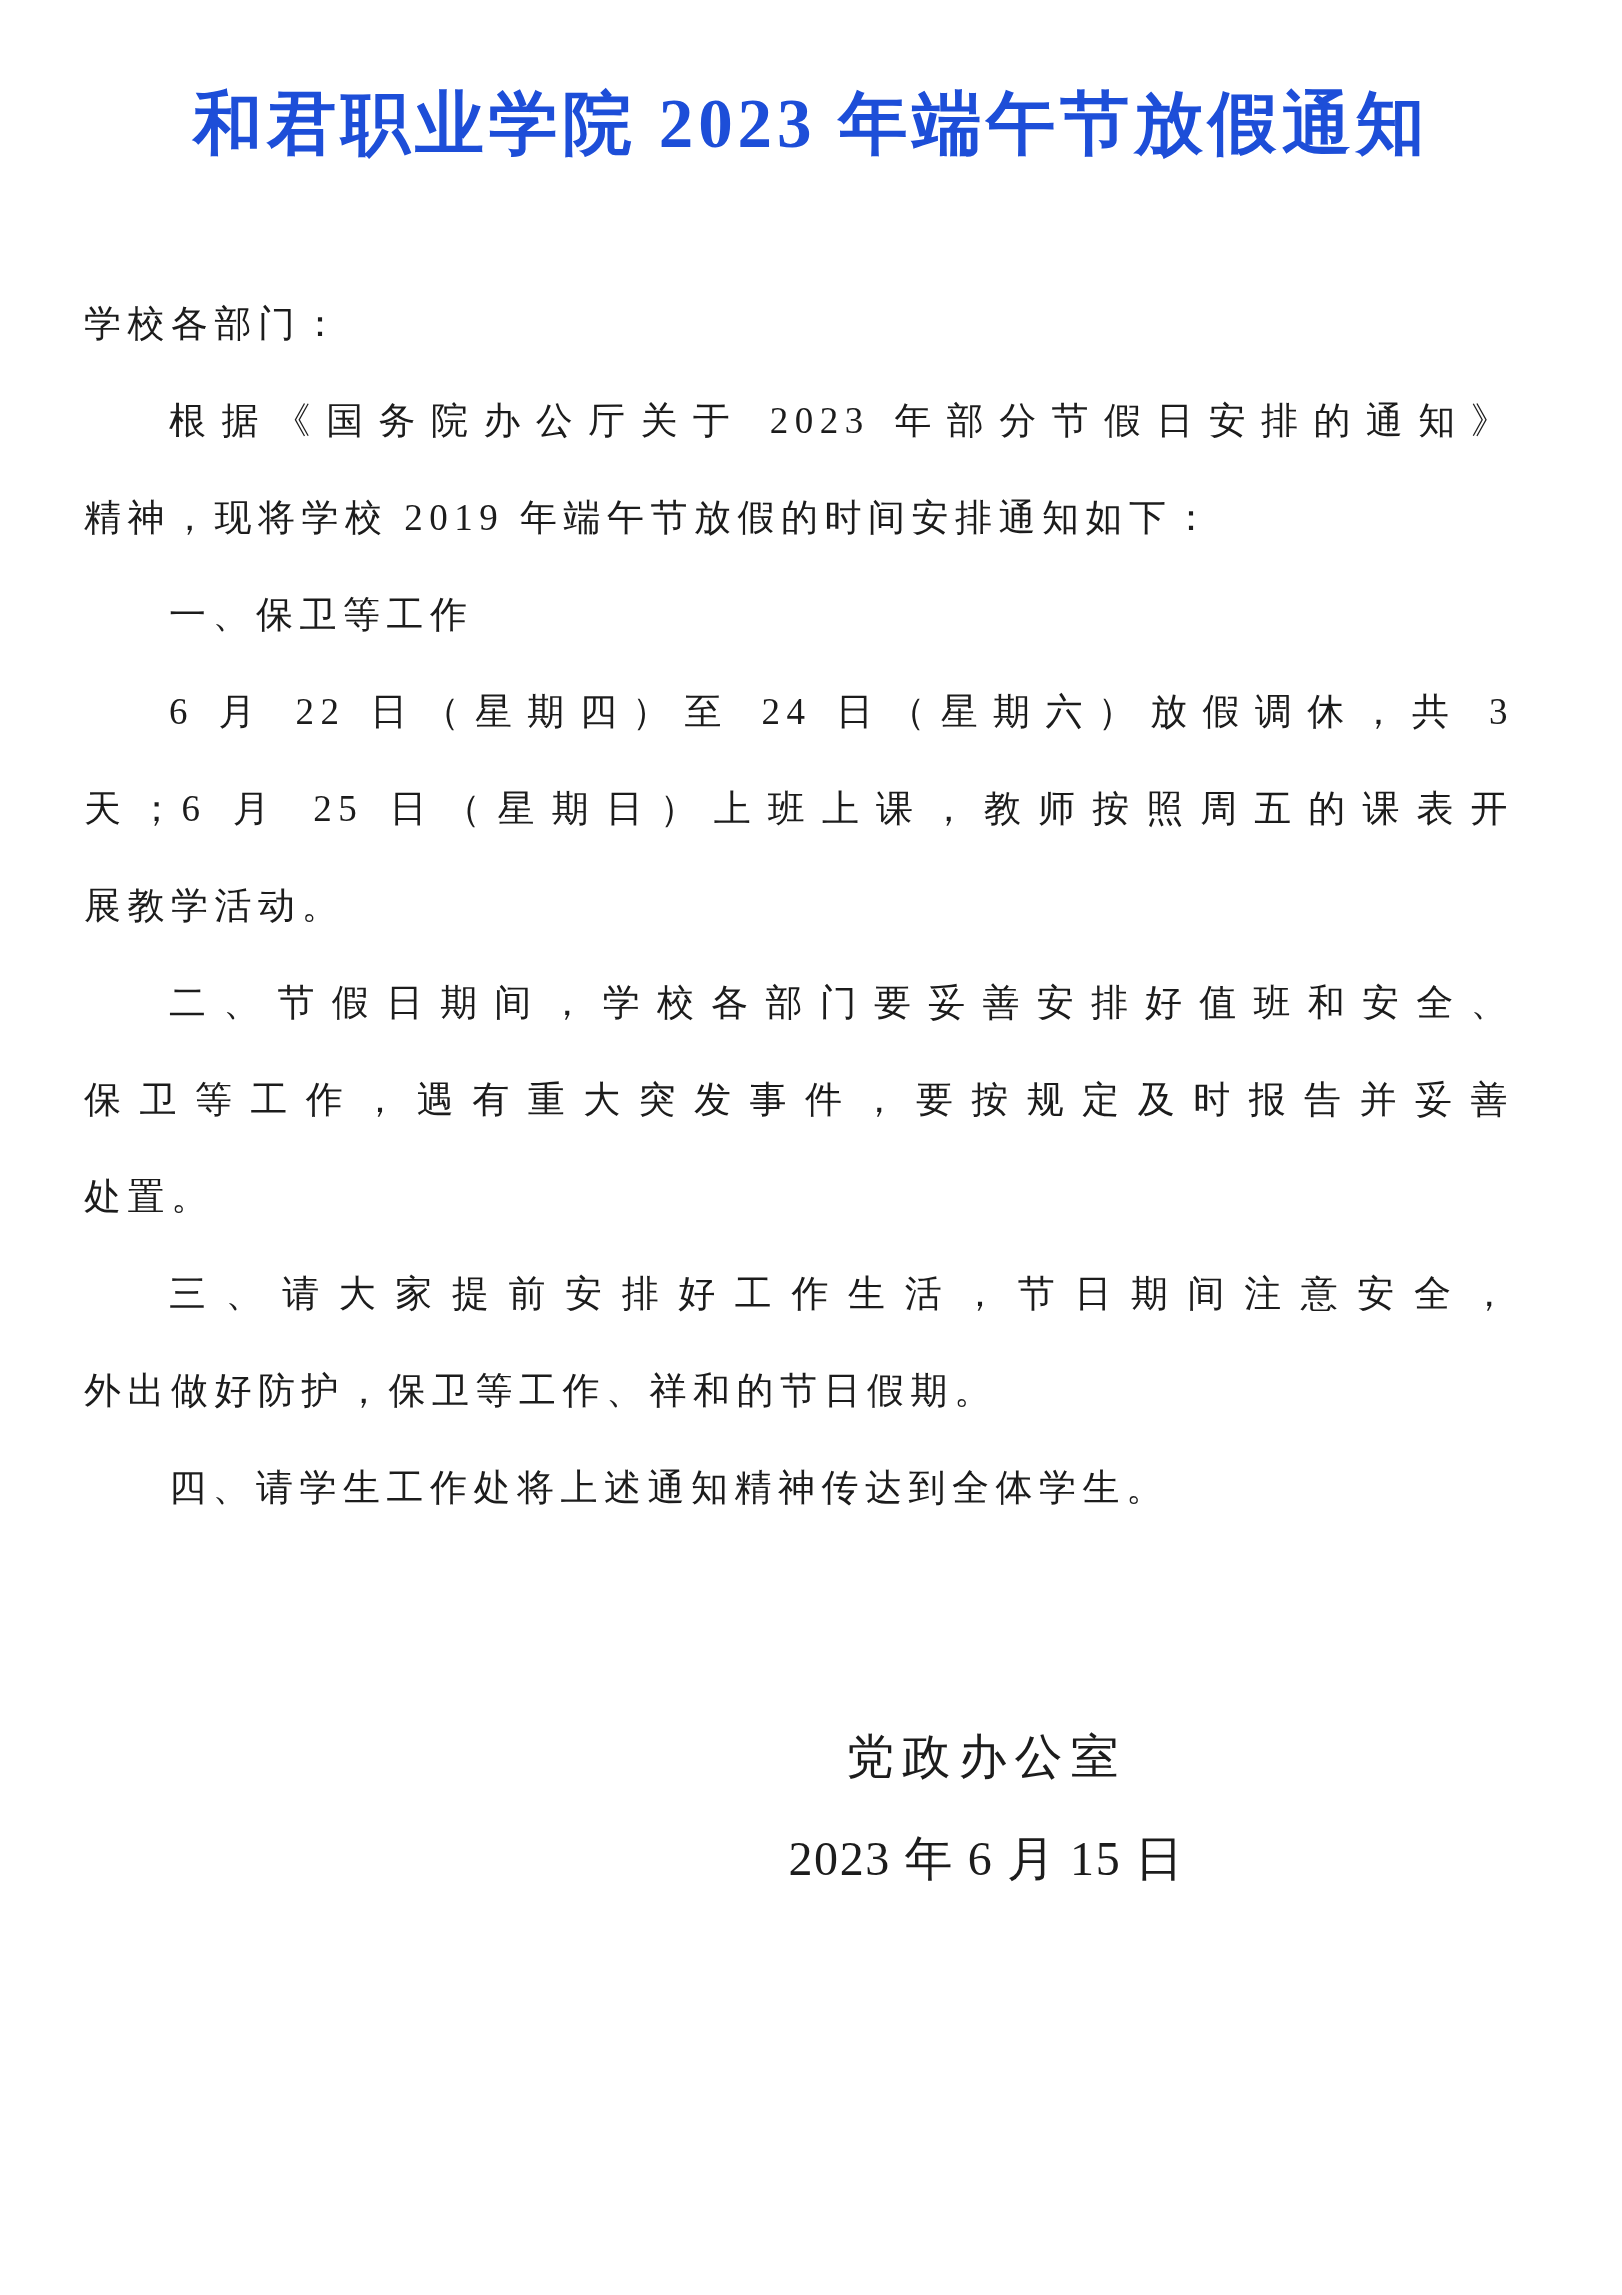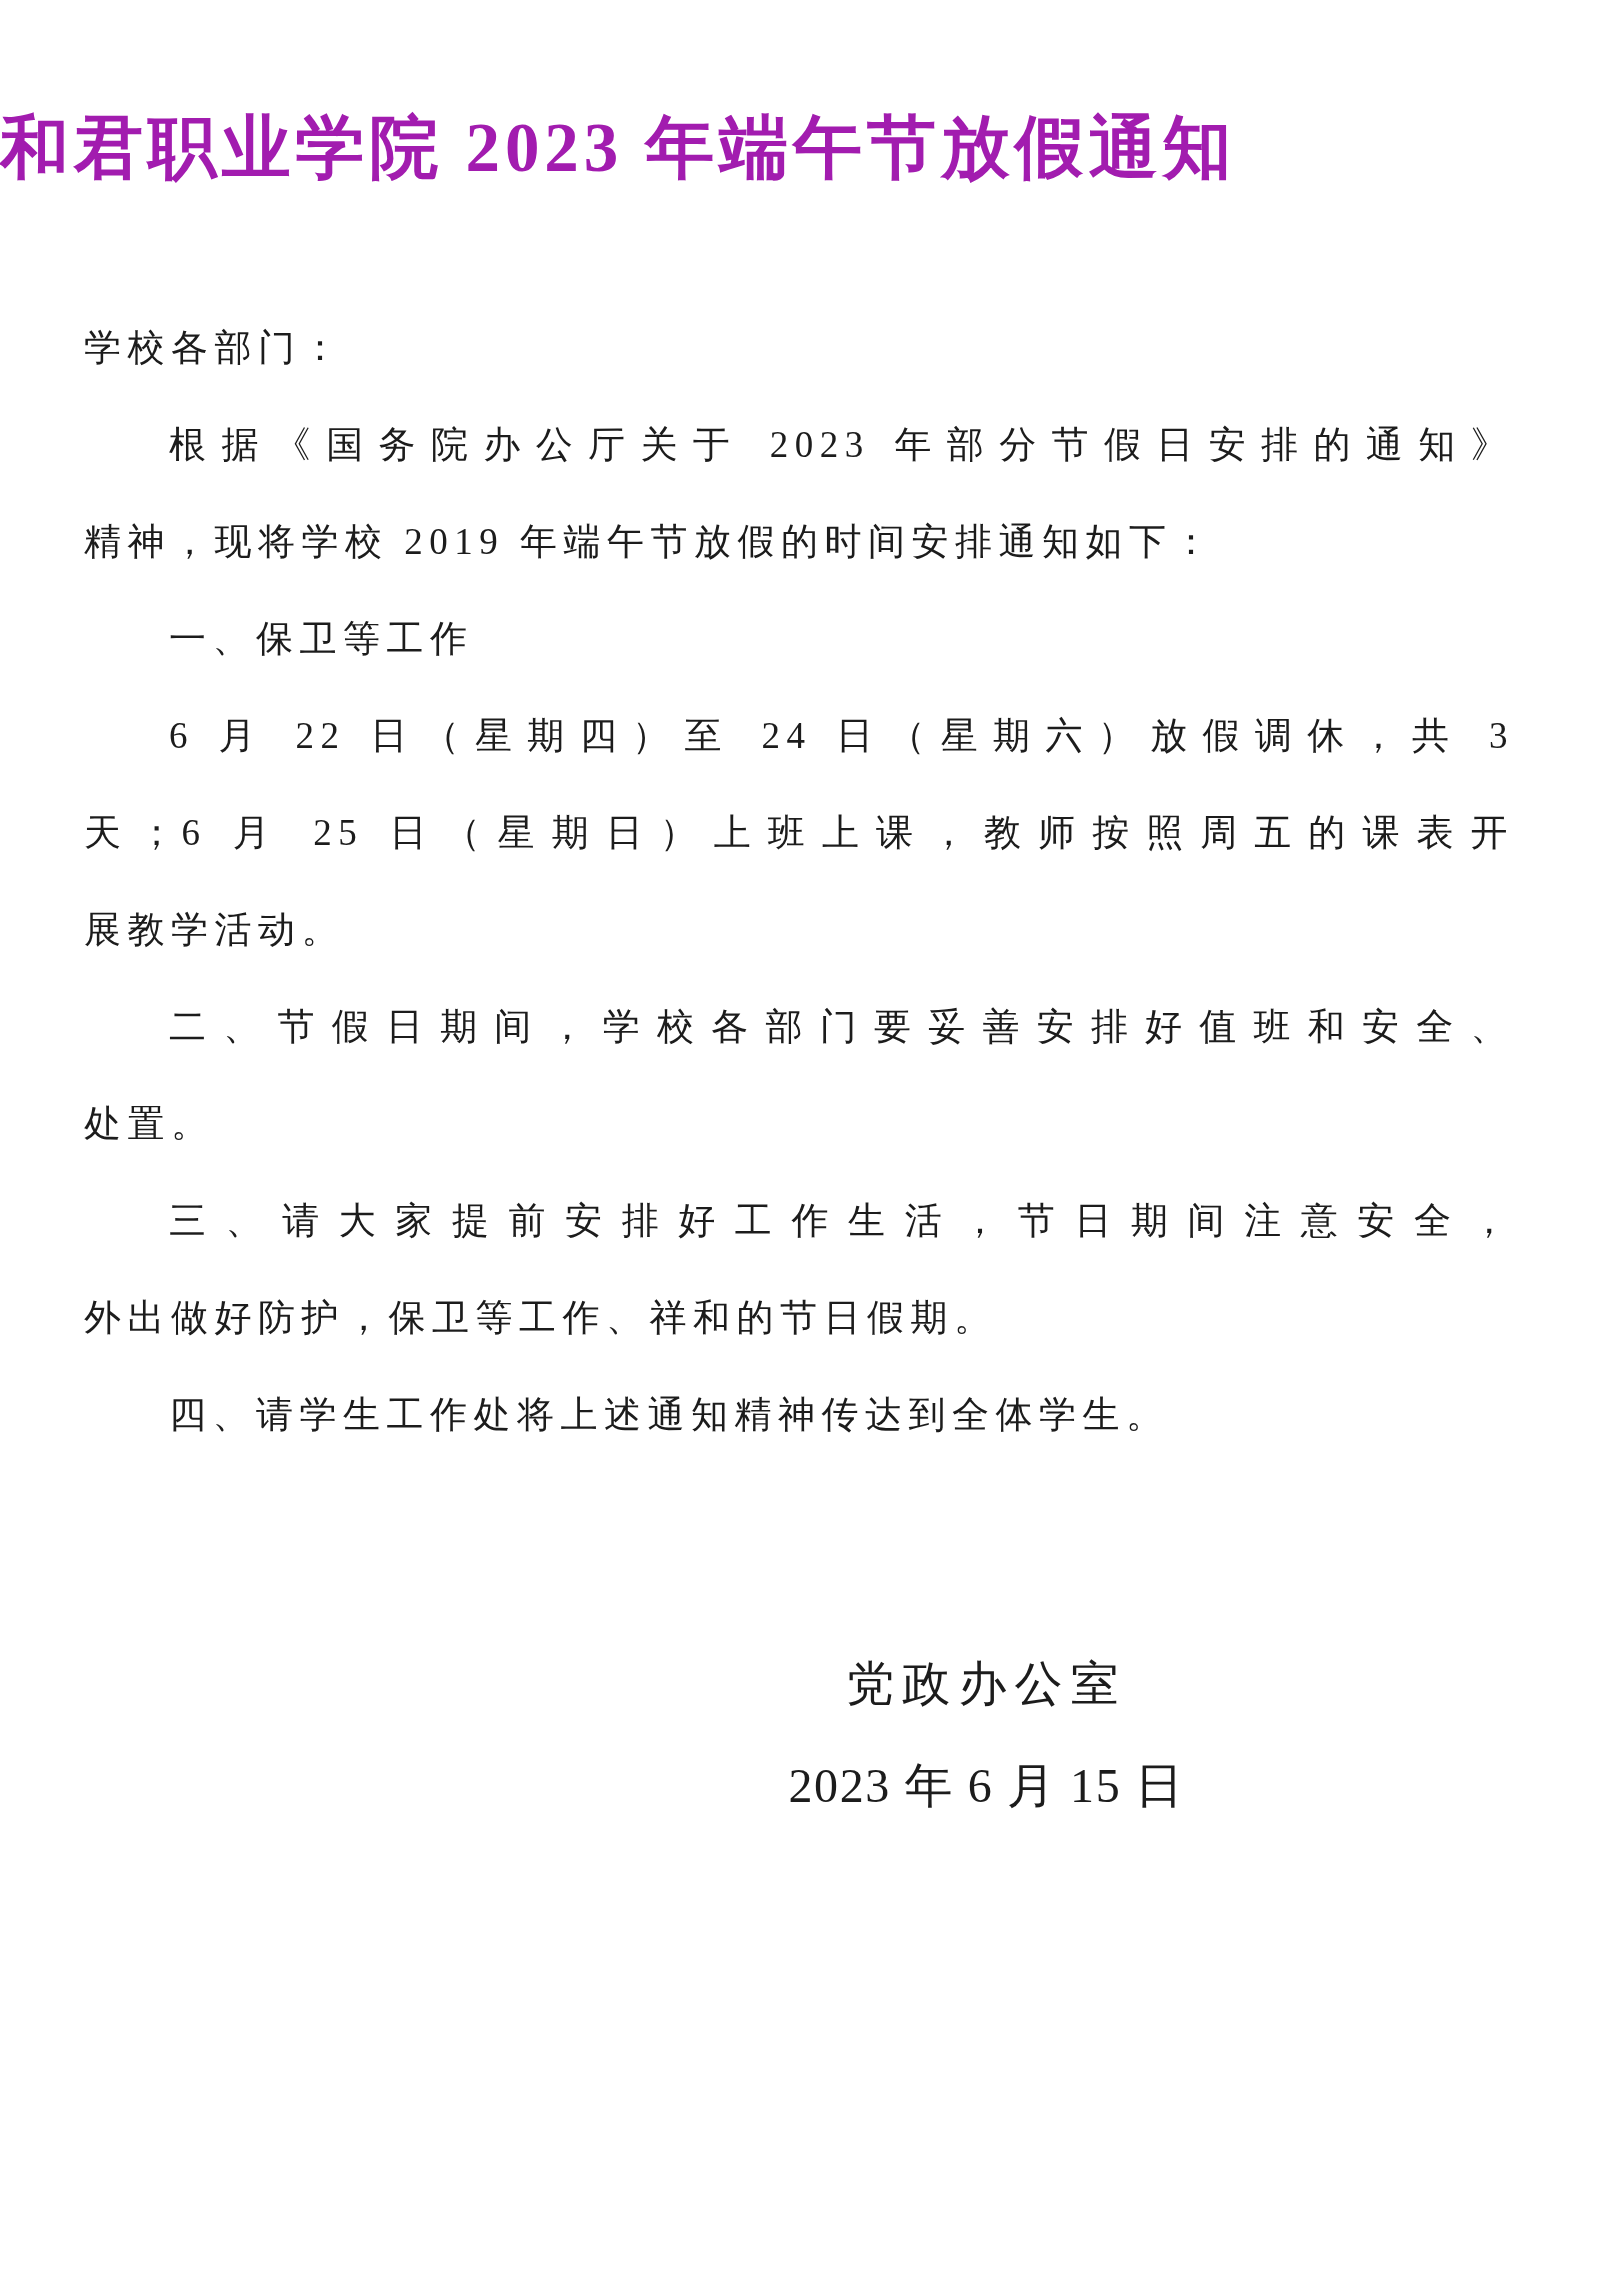--- a/index.html
+++ b/index.html
@@ -11,26 +11,27 @@
     position: relative;
     width: 1623px;
     height: 2295px;
     background: #ffffff;
     overflow: hidden;
     font-family: "Liberation Serif", "DejaVu Serif", serif;
     color: #1c1c1c;
   }
   .doc-title {
     margin: 0;
-    padding-top: 114px;
+    padding-top: 90px;
+    text-align: center;
     font-size: 69px;
     line-height: 1;
     font-weight: bold;
     letter-spacing: 4.9px;
-    color: #a21caf;
+    color: #1d4ed8;
     font-family: "Liberation Serif", "DejaVu Serif", serif;
   }
   .doc-body {
     margin: 116px 109px 0 84px;
     font-size: 37px;
     line-height: 97px;
     letter-spacing: 6.5px;
   }
   .line {
     white-space: nowrap;
@@ -68,20 +69,21 @@
 
   <div class="doc-body">
     <div class="line">学校各部门：</div>
     <div class="line indent stretch">根据《国务院办公厅关于 2023 年部分节假日安排的通知》</div>
     <div class="line">精神，现将学校 2019 年端午节放假的时间安排通知如下：</div>
     <div class="line indent">一、保卫等工作</div>
     <div class="line indent stretch">6 月 22 日（星期四）至 24 日（星期六）放假调休，共 3</div>
     <div class="line stretch">天；6 月 25 日（星期日）上班上课，教师按照周五的课表开</div>
     <div class="line">展教学活动。</div>
     <div class="line indent stretch">二、节假日期间，学校各部门要妥善安排好值班和安全、</div>
+    <div class="line stretch">保卫等工作，遇有重大突发事件，要按规定及时报告并妥善</div>
     <div class="line">处置。</div>
     <div class="line indent stretch">三、请大家提前安排好工作生活，节日期间注意安全，</div>
     <div class="line">外出做好防护，保卫等工作、祥和的节日假期。</div>
     <div class="line indent">四、请学生工作处将上述通知精神传达到全体学生。</div>
   </div>
 
   <div class="signature">
     <div class="dept">党政办公室</div>
     <div class="date">2023 年 6 月 15 日</div>
   </div>

